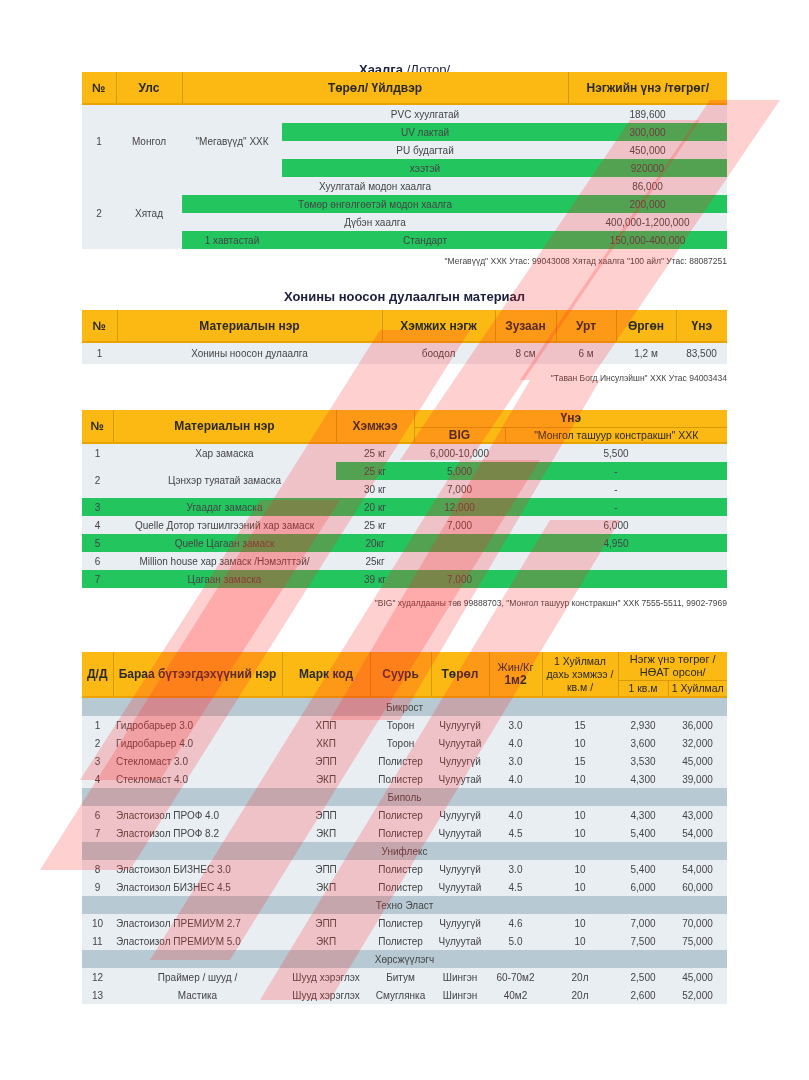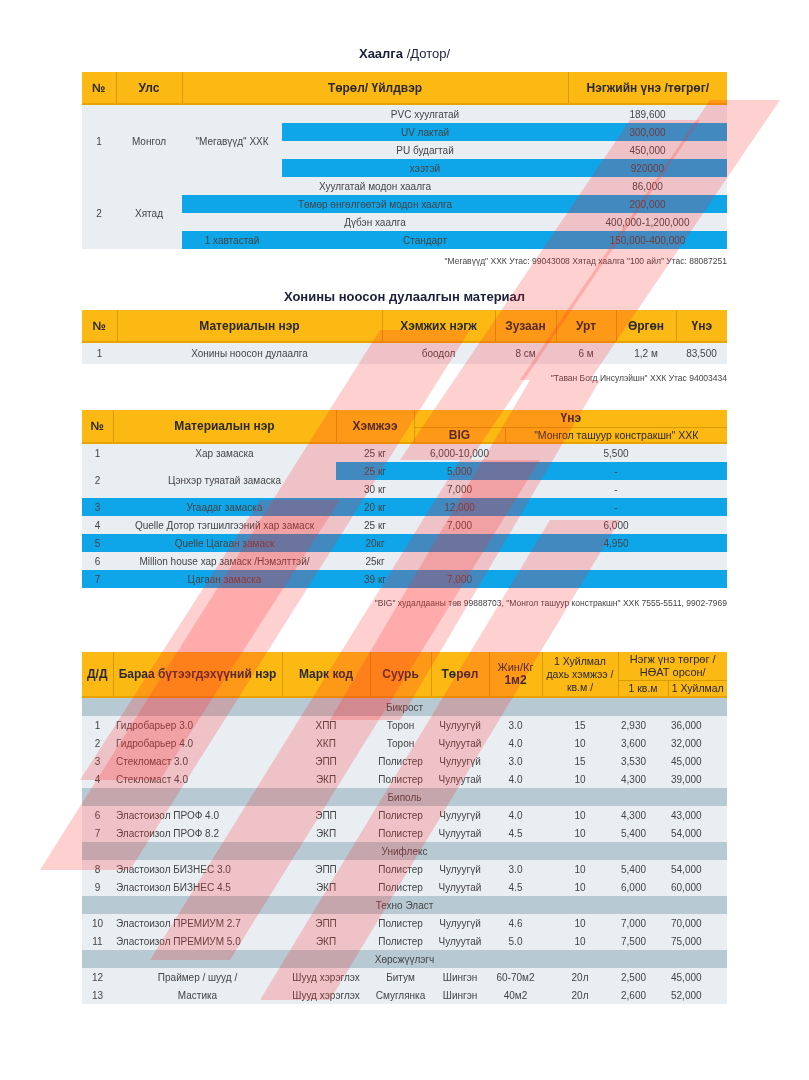--- a/index.html
+++ b/index.html
@@ -10,35 +10,35 @@
                font-weight:bold; font-size:13px; color:#1b1f3b; }
   .sec-title .light { font-weight:normal; }
   table { position:absolute; left:82px; width:645px; border-collapse:collapse;
           table-layout:fixed; font-size:10px; }
   th { background:#fdb913; color:#2a2a2a; font-weight:bold; font-size:12px;
        border-right:1px solid #d99a00; border-bottom:2px solid #e8a300; padding:0 3px;
        text-align:center; }
   th:last-child { border-right:none; }
   td { text-align:center; padding:0 3px; height:18px; color:#444; white-space:nowrap; overflow:hidden; }
   .l { background:#e9eef3; }
-  .d { background:#0ea5e9; }
+  .d { background:#22c55e; }
   .left { text-align:left; }
-  .right { text-align:left; }
+  .right { text-align:center; }
   .note { position:absolute; right:82px; font-size:8.5px; color:#444; text-align:right; }
   .group td { background:#b7cad3; }
   .sub th { font-size:10.5px; font-weight:normal; }
   .sub th.big { font-weight:bold; font-size:12px; }
   .watermark { position:absolute; left:0; top:0; width:809px; height:1080px; pointer-events:none; }
 </style>
 </head>
 <body>
 
 <div class="page">
 
-  <div class="sec-title" style="top:46px;">
+  <div class="sec-title" style="top:62px;">
     <span>Хаалга</span><span class="light"> /Дотор/</span>
   </div>
   <table style="top:72px;">
     <colgroup>
         <col style="width:34px">
         <col style="width:66px">
         <col style="width:100px">
         <col style="width:286px">
         <col style="width:159px">
       </colgroup>

